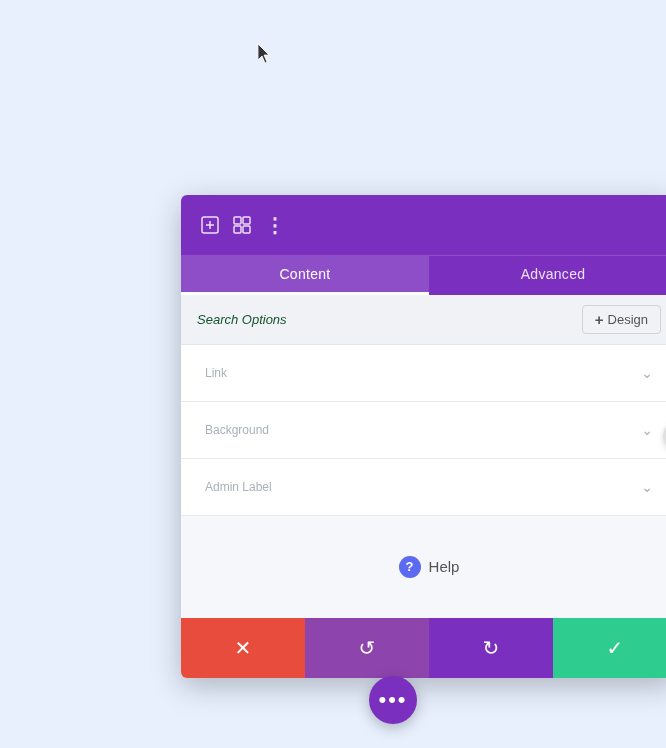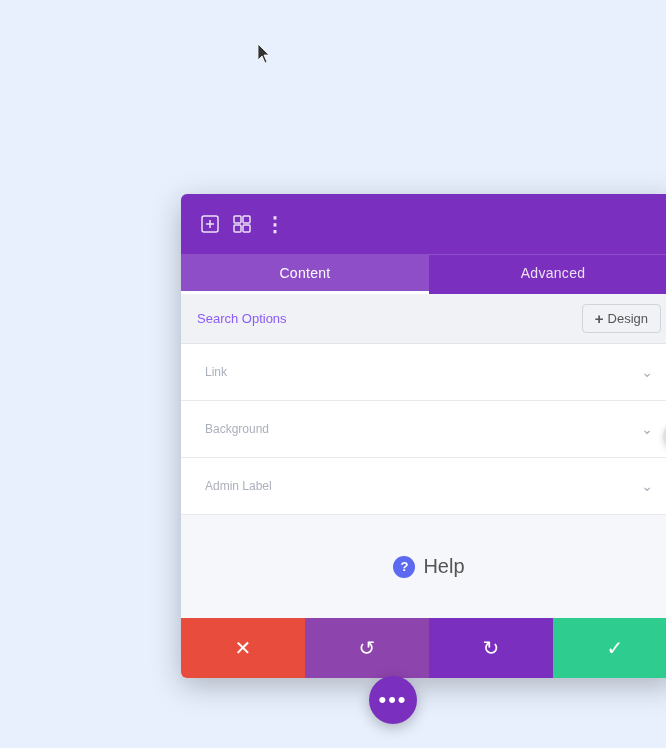--- a/index.html
+++ b/index.html
@@ -90,22 +90,23 @@
     
     .search-bar {
       display: flex;
       align-items: center;
       justify-content: space-between;
       background: #f0f2f5;
       padding: 10px 16px;
       border-bottom: 1px solid #e2e5ea;
     }
     .search-placeholder {
-      color: #8b5cf6;
+      color: #14532d;
       font-size: 13px;
+      font-style: italic;
     }
     .filter-btn {
       background: #f0f2f5;
       border: 1px solid #d0d4da;
       border-radius: 4px;
       padding: 5px 12px;
       font-size: 13px;
       color: #555;
       cursor: pointer;
       display: flex;
@@ -157,21 +158,21 @@
       background: #5b6af0;
       color: #fff;
       display: flex;
       align-items: center;
       justify-content: center;
       font-size: 13px;
       font-weight: bold;
     }
     .help-text {
       color: #555;
-      font-size: 20px;
+      font-size: 15px;
     }
 
     
     .modal-footer {
       display: flex;
     }
     .footer-btn {
       flex: 1;
       padding: 18px 0;
       display: flex;

